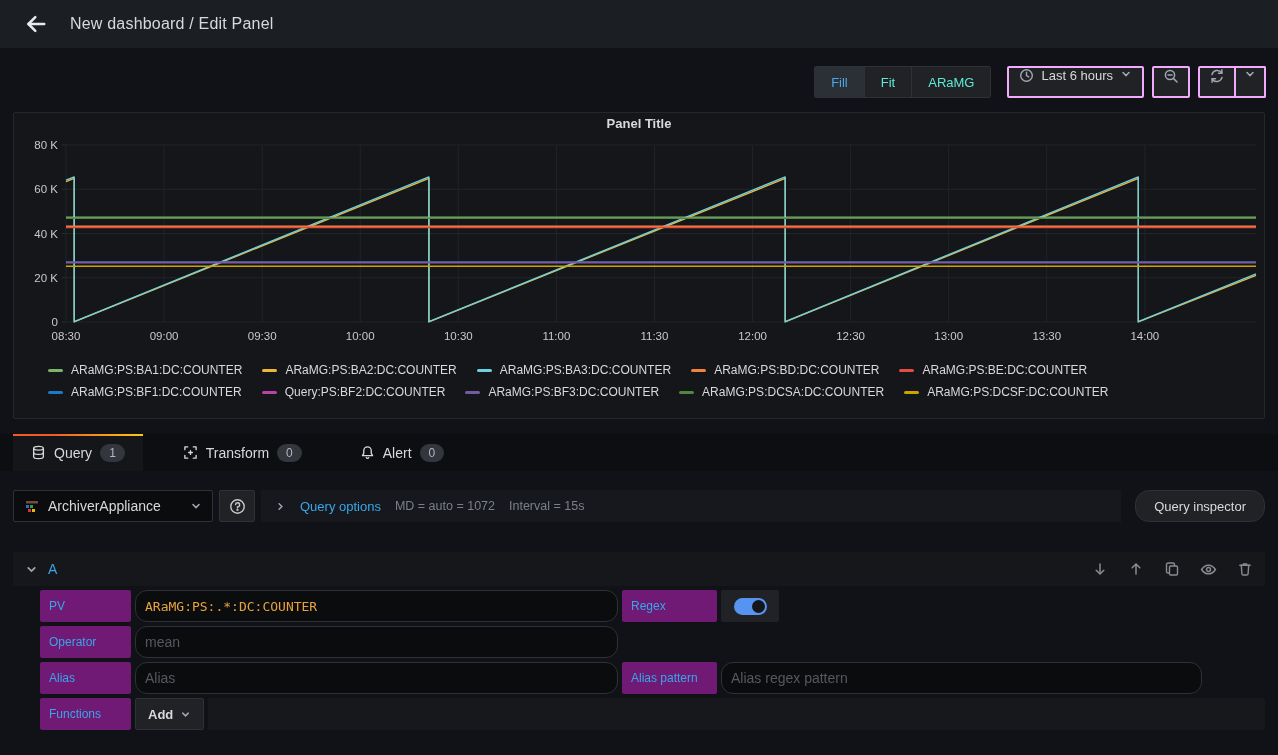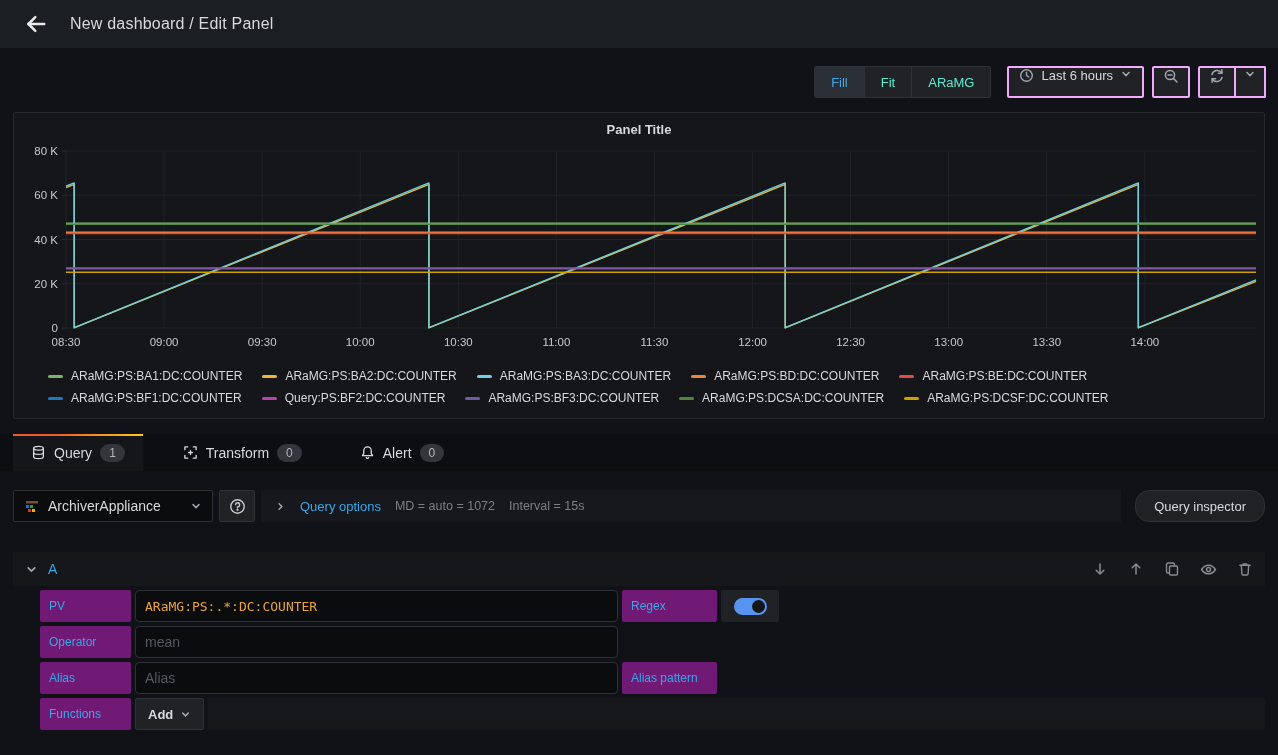--- a/index.html
+++ b/index.html
@@ -20,21 +20,21 @@
   .seg-btn:last-child { border-right:none; }
   .seg-btn.active { background:#2b2f36; color:#4aa8e8; }
   .tool-btn { height:32px; background:#202226; border:2px solid #f0abfc; border-radius:2px;
     display:flex; gap:7px; padding:0 10px; color:#d8d9da; font-size:13px; cursor:pointer; }
   .split { display:flex; }
   .split .tool-btn:first-child { border-radius:2px 0 0 2px; }
   .split .tool-btn:last-child { border-left:none; border-radius:0 2px 2px 0; padding:0 8px; }
 
   
   .panel { margin:14px 13px 0 13px; background:#141619; border:1px solid #25272b; border-radius:2px;
-    height:307px; padding:6px 8px 0 8px; }
+    height:307px; padding:0 8px 0 8px; }
   .panel-title { text-align:center; font-size:13px; font-weight:700; color:#d8d9da; height:24px; line-height:22px; }
   .legend { display:flex; flex-wrap:wrap; padding-left:26px; margin-top:2px; column-gap:20px; row-gap:4px; }
   .legend-item { display:flex; align-items:center; gap:8px; height:18px; cursor:pointer; }
   .legend-swatch { width:15px; height:3px; border-radius:1.5px; }
   .legend-label { font-size:12px; color:#d8d9da; white-space:nowrap; }
 
   
   .tabbar { margin-top:15px; background:#0d0e11; height:37px; display:flex; align-items:stretch; padding-left:13px; }
   .tab { display:flex; align-items:center; gap:8px; padding:0 18px; font-size:14px; color:#d8d9da;
     cursor:pointer; position:relative; }
@@ -62,21 +62,21 @@
     padding:0 12px; }
   .refid { color:#37a7e8; font-size:14px; font-weight:500; margin-left:10px; }
   .qrow-actions { margin-left:auto; display:flex; align-items:center; gap:20px; }
   .action-icon { color:#888c92; cursor:pointer; display:flex; }
 
   .qform { margin:4px 13px 0 40px; }
   .frow { display:flex; gap:4px; margin-bottom:4px; align-items:stretch; }
   .flabel { width:91px; background:#701a75; border-radius:2px; display:flex; align-items:center;
     padding:0 9px; font-size:12px; font-weight:500; color:#37a7e8; height:32px; flex:none; }
   .flabel.wide { width:95px; }
-  .finput { height:32px; background:#0b0c0e; border:1px solid #2c3235; border-radius:4px;
+  .finput { height:32px; background:#0b0c0e; border:1px solid #2c3235; border-radius:12px;
     color:#d8d9da; font-size:14px; padding:0 9px; outline:none; }
   .finput::placeholder { color:#55585e; }
   .pv-input { width:483px; color:#e8a33d; font-family:"DejaVu Sans Mono", monospace; font-size:13px; }
   .op-input { width:483px; }
   .alias-input { width:483px; }
   .alias-pattern-input { width:481px; }
   .toggle-box { width:58px; height:32px; background:#202226; border-radius:2px; display:flex;
     align-items:center; justify-content:center; flex:none; cursor:pointer; }
   .switch { width:33px; height:17px; border-radius:9px; background:#5794f2; position:relative; }
   .switch .knob { position:absolute; right:2px; top:2px; width:13px; height:13px; border-radius:50%; background:#14161a; }
@@ -351,20 +351,21 @@
     </div>
   </div>
   <div class="frow">
     <div class="flabel">Operator</div>
     <input class="finput op-input" type="text" placeholder="mean" style="">
   </div>
   <div class="frow">
     <div class="flabel">Alias</div>
     <input class="finput alias-input" type="text" placeholder="Alias" style="">
     <div class="flabel wide">Alias pattern</div>
+    <input class="finput alias-pattern-input" type="text" placeholder="Alias regex pattern" style="">
   </div>
   <div class="frow">
     <div class="flabel">Functions</div>
     <button class="add-btn">
       <span>Add</span>
       <svg class="icon" width="11" height="11" viewBox="0 0 12 12" fill="none" stroke="#9fa7b3" stroke-width="1.6" stroke-linecap="round">
           <path d="M3 4.5l3 3 3-3"></path>
         </svg>
     </button>
     <div class="fn-strip"></div>

